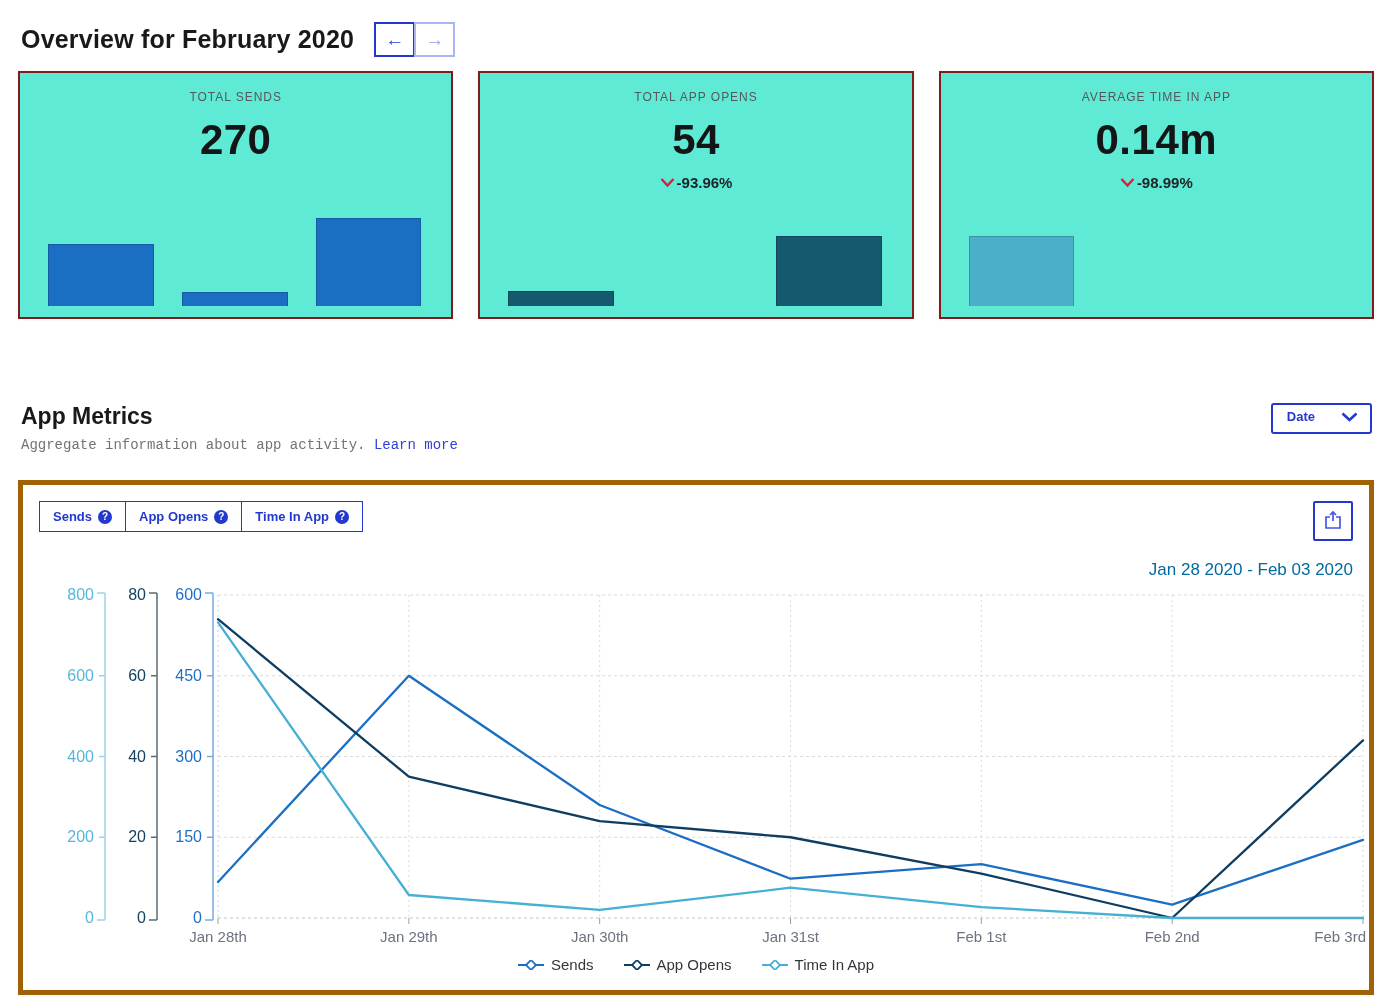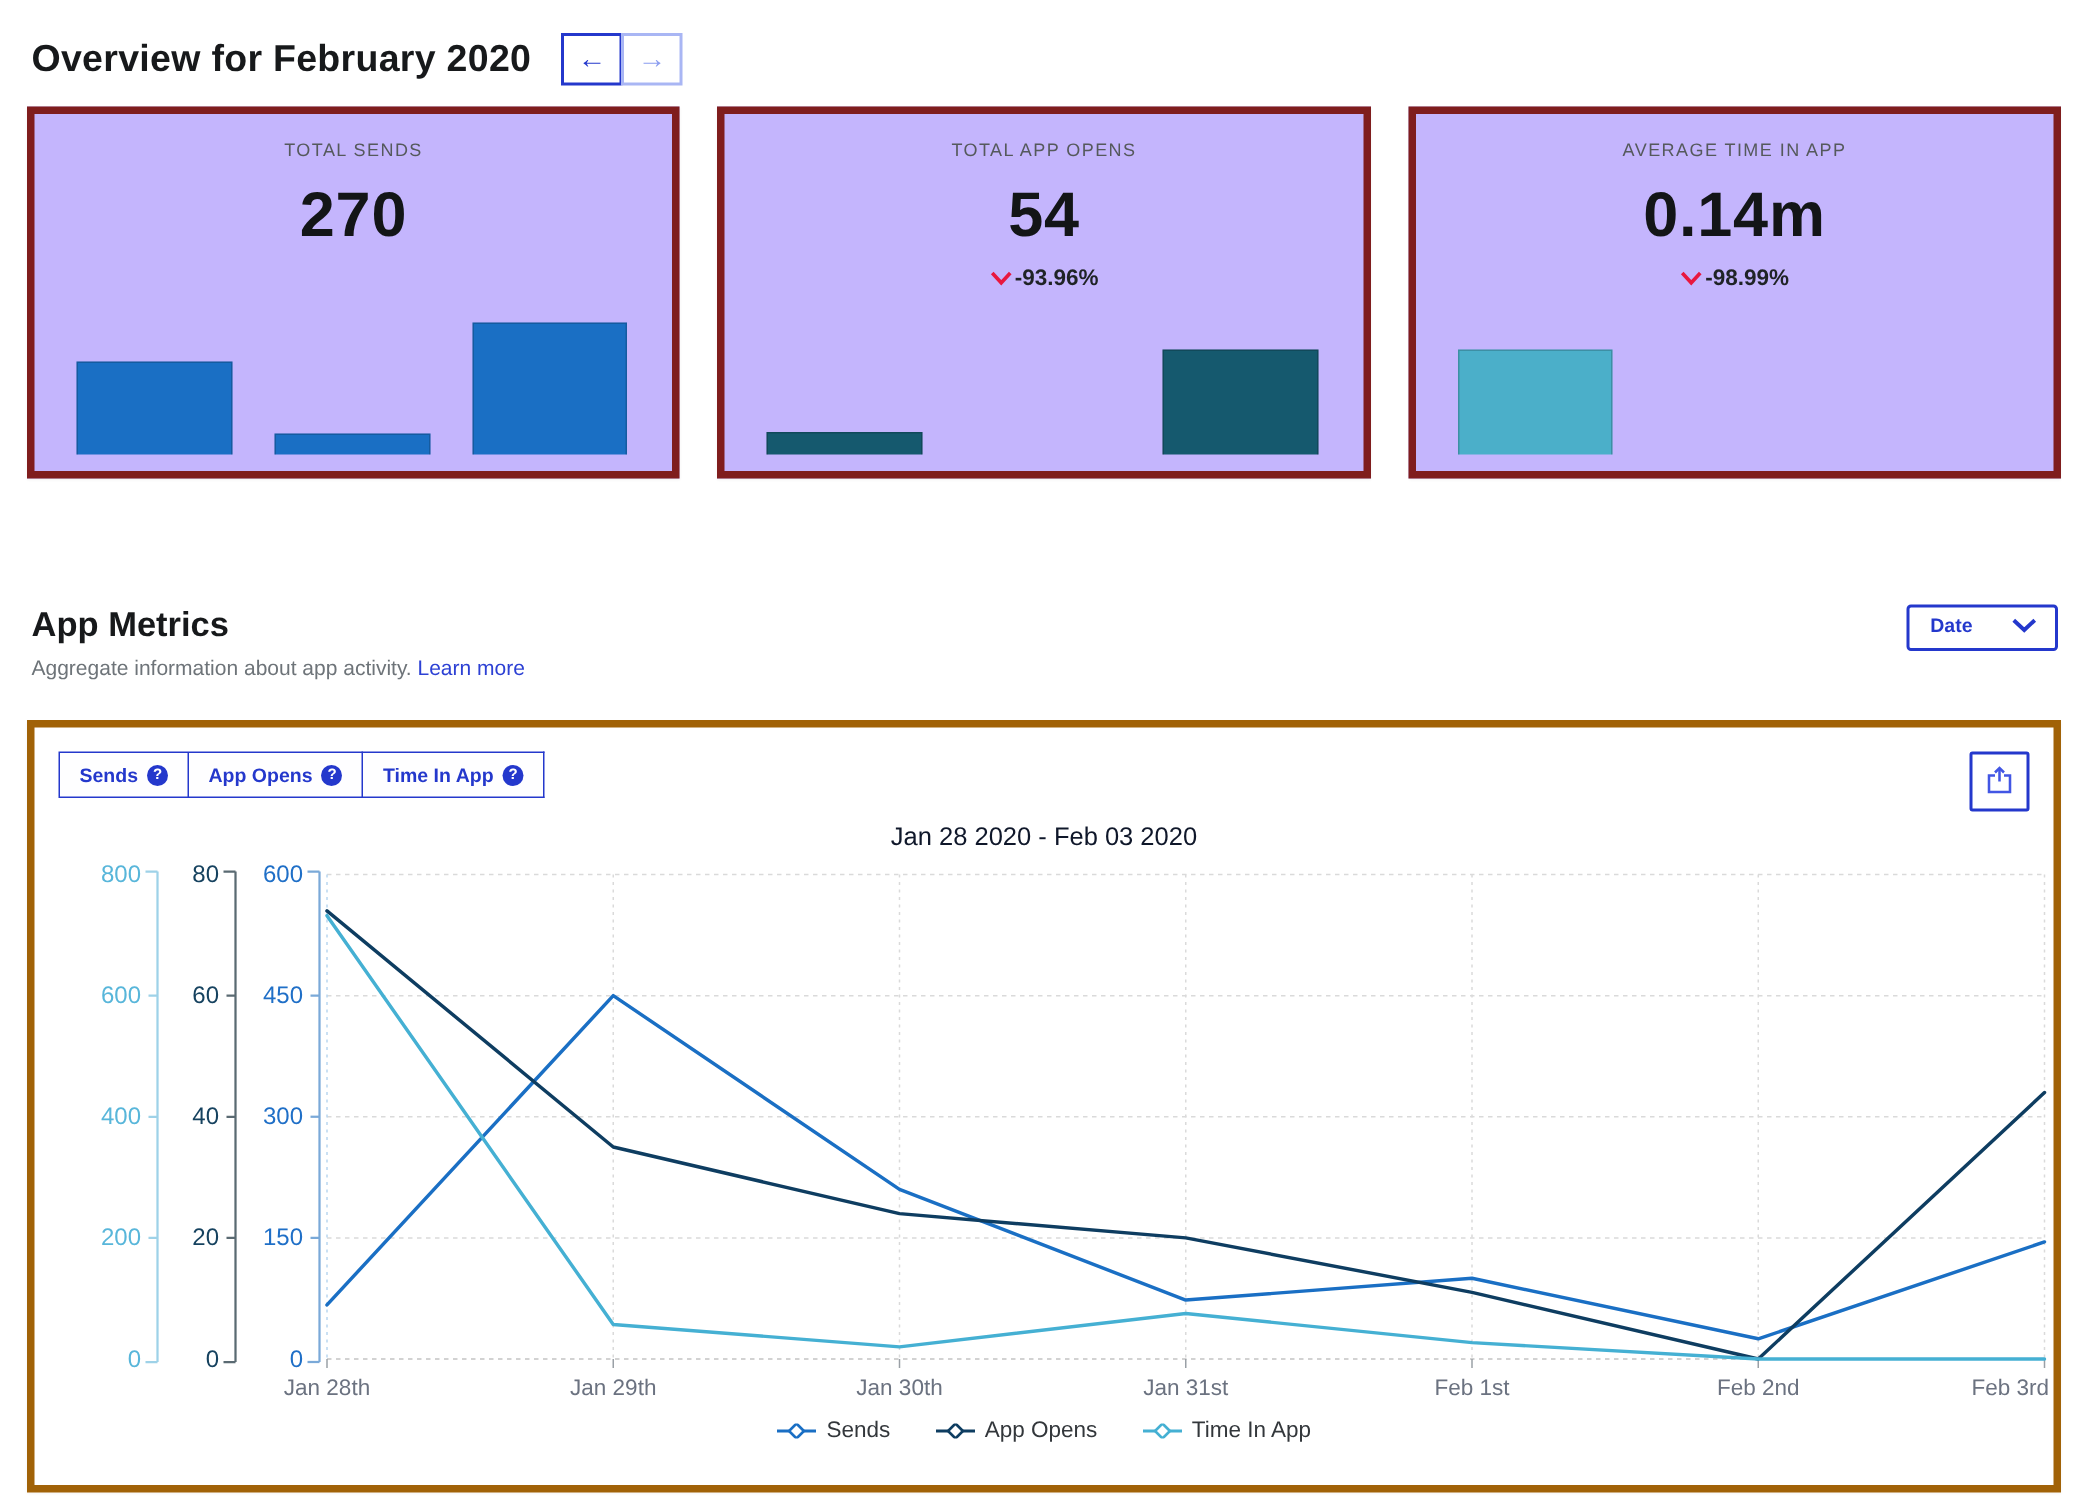--- a/index.html
+++ b/index.html
@@ -10,45 +10,45 @@
   
   .hdr { display:flex; align-items:center; gap:20px; padding:22px 20px 14px 21px; }
   .hdr h1 { font-size:25px; font-weight:700; color:#17191b; letter-spacing:.2px; }
   .pager { display:flex; }
   .pager button { width:41px; height:35px; background:#fff; display:flex; align-items:center; justify-content:center; cursor:pointer; font-size:19px; line-height:1; }
   .pager .prev { border:2px solid #2438cc; color:#2438cc; }
   .pager .next { border:2px solid #a9b6f4; border-left:2px solid #a9b6f4; margin-left:-1px; color:#8c9ef0; }
 
   
   .cards { display:flex; gap:25px; margin:0 18px; }
-  .card { flex:1; height:248px; background:#c4b5fd; border:5px solid #7f1d1d; box-shadow:0 1px 2px rgba(0,0,0,.05); position:relative; padding-top:17px; }
+  .card { flex:1; height:248px; background:#5eead4; border:2px solid #7f1d1d; box-shadow:0 1px 2px rgba(0,0,0,.05); position:relative; padding-top:17px; }
   .card-title { text-align:center; font-size:12px; color:#55595c; letter-spacing:.08em; }
   .card-value { text-align:center; font-size:42px; font-weight:700; color:#131517; margin-top:12px; letter-spacing:.5px; }
   .card-delta { display:flex; align-items:center; justify-content:center; gap:2px; margin-top:10px; }
   .card-delta .txt { font-size:15px; font-weight:700; color:#1f2326; }
   .card-bars { position:absolute; left:28px; right:30px; bottom:11px; height:92px; display:flex; align-items:flex-end; gap:28px; }
   .card-bars .slot { flex:1; display:flex; align-items:flex-end; height:100%; }
   .card-bars .bar { width:100%; border:1px solid rgba(0,0,0,.18); border-bottom:none; }
 
   
   .sec-hdr { display:flex; align-items:flex-start; justify-content:space-between; margin:84px 20px 0 21px; }
   .sec-hdr h2 { font-size:23px; font-weight:700; color:#17191b; }
-  .sec-sub { font-size:14px; color:#6e7479; margin-top:7px; }
+  .sec-sub { font-size:14px; color:#6e7479; margin-top:7px;font-family:Liberation Mono, monospace; }
   .sec-sub a { color:#2d41d4; text-decoration:none; cursor:pointer; }
   .date-btn { display:flex; align-items:center; gap:26px; border:2px solid #2438cc; border-radius:3px; background:#fff; color:#2438cc; font-size:13px; font-weight:700; padding:4px 12px 8px 14px; cursor:pointer; }
 
   
   .chart-card { margin:27px 18px 0 18px; border:5px solid #a16207; box-shadow:0 1px 2px rgba(0,0,0,.05); background:#fff; padding:16px 16px 10px 16px; height:515px; }
   .chart-top { display:flex; justify-content:space-between; align-items:flex-start; }
   .tabs { display:flex; }
   .tab { display:flex; align-items:center; gap:6px; border:1px solid #2438cc; background:#fefeff; color:#2438cc; font-size:13px; font-weight:700; padding:7px 13px; cursor:pointer; }
   .tab + .tab { border-left:none; }
   .help { width:14px; height:14px; border-radius:50%; background:#2438cc; color:#fff; font-size:10px; font-weight:700; display:inline-flex; align-items:center; justify-content:center; line-height:1; }
   .share-btn { width:40px; height:40px; border:2px solid #2438cc; border-radius:2px; background:#fff; display:flex; align-items:center; justify-content:center; cursor:pointer; }
-  .chart-title { text-align:center; font-size:17px; color:#0f172a; margin-top:7px; }
+  .chart-title { text-align:right; font-size:17px; color:#0369a1; margin-top:19px; }
   .legend { display:flex; justify-content:center; gap:30px; margin-top:0px; }
   .legend-item { display:flex; align-items:center; gap:7px; cursor:pointer; }
   .legend-item .lbl { font-size:15px; color:#33373b; }
 </style>
 </head>
 <body>
 
 <div class="page">
 
   <div class="hdr">

